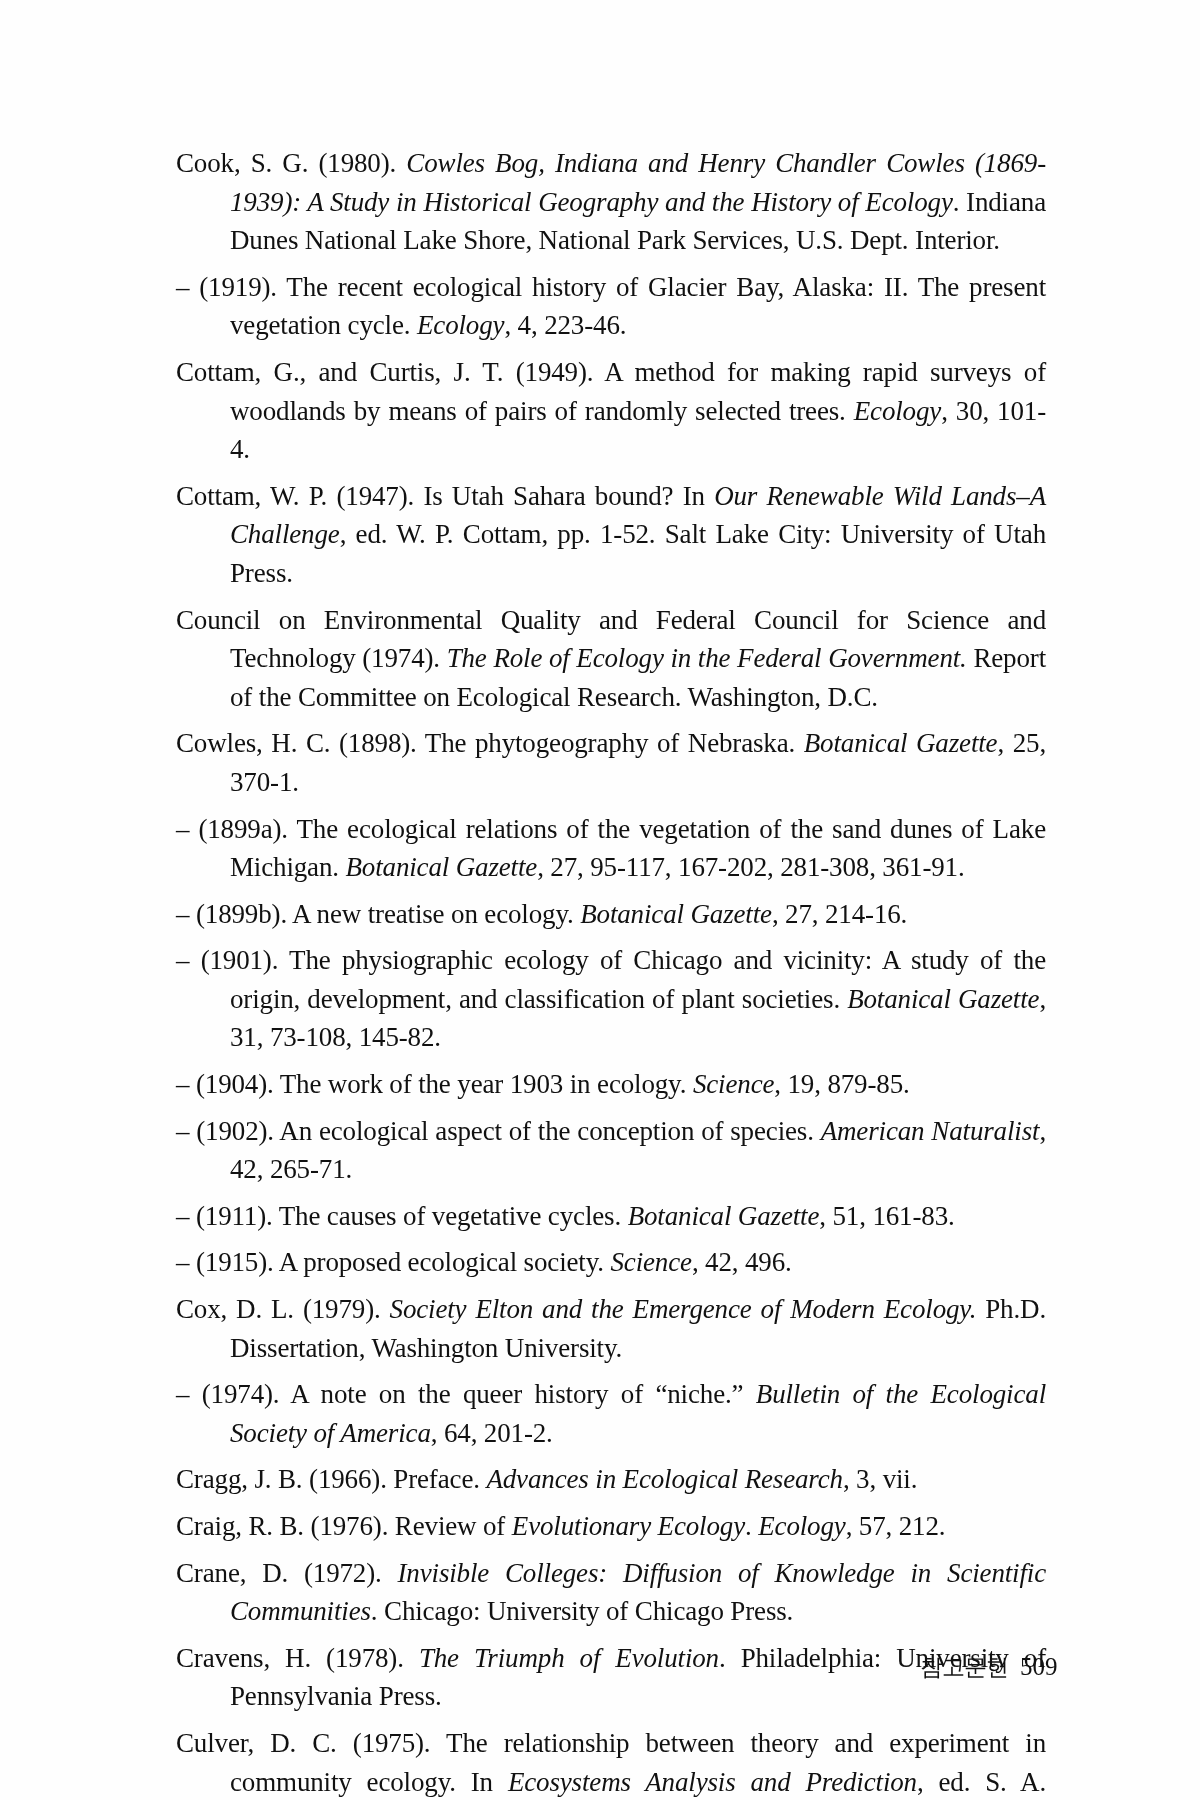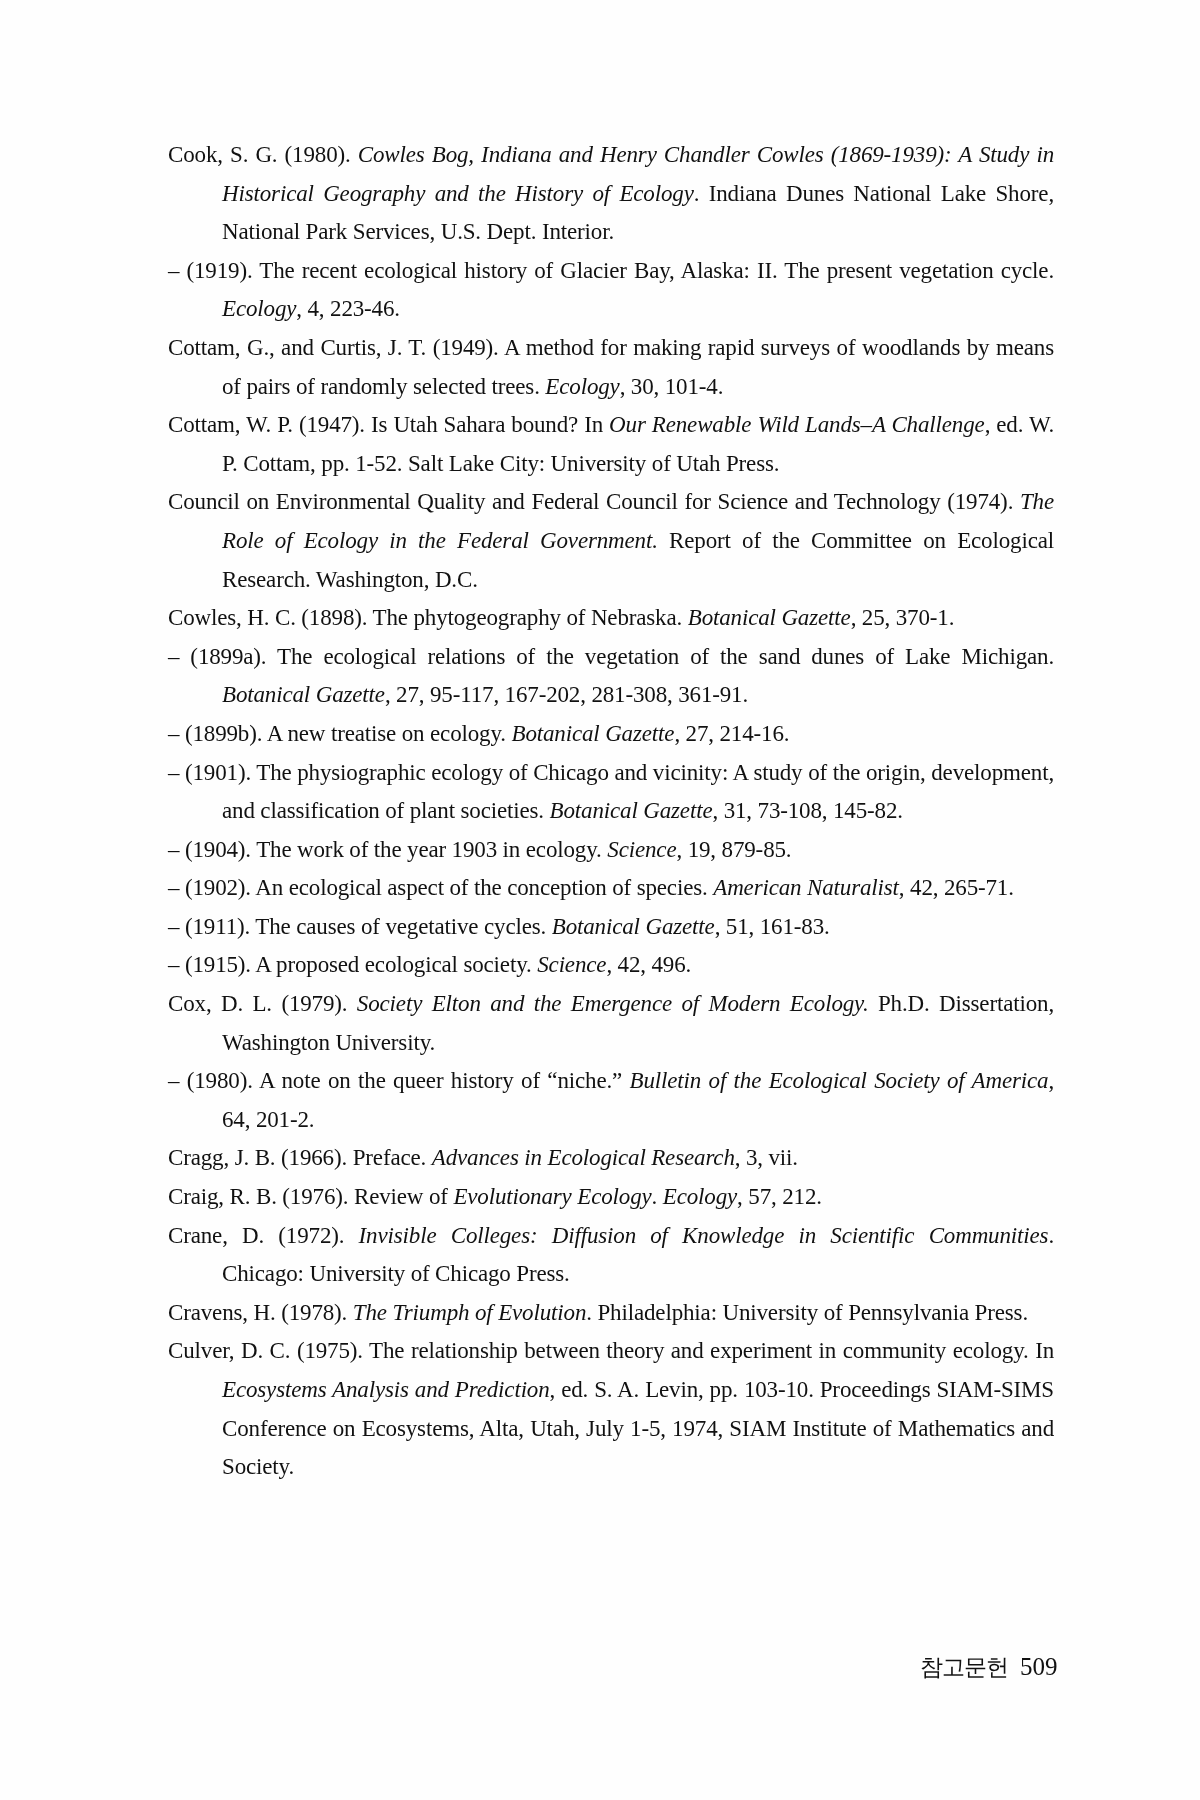--- a/index.html
+++ b/index.html
@@ -16,27 +16,27 @@
       color: #111111;
       font-family: "Liberation Serif", "DejaVu Serif", serif;
     }
     .page {
       position: absolute;
       left: 168px;
       top: 136px;
       width: 886px;
     }
     .ref {
-      font-size: 23px;
+      font-size: 27px;
       line-height: 38.6px;
       padding-left: 54px;
       text-indent: -54px;
       text-align: justify;
       letter-spacing: -0.15px;
-      margin: 0;
+      margin: 8px;
     }
     .ref i {
       font-style: italic;
     }
     .footer {
       position: absolute;
       left: 920px;
       top: 1652px;
       font-size: 25px;
       line-height: 30px;
@@ -64,21 +64,21 @@
     <p class="ref"><span>Council on Environmental Quality and Federal Council for Science and Technology (1974). </span><i>The Role of Ecology in the Federal Government.</i><span> Report of the Committee on Ecological Research. Washington, D.C.</span></p>
     <p class="ref"><span>Cowles, H. C. (1898). The phytogeography of Nebraska. </span><i>Botanical Gazette</i><span>, 25, 370-1.</span></p>
     <p class="ref"><span>– (1899a). The ecological relations of the vegetation of the sand dunes of Lake Michigan. </span><i>Botanical Gazette</i><span>, 27, 95-117, 167-202, 281-308, 361-91.</span></p>
     <p class="ref"><span>– (1899b). A new treatise on ecology. </span><i>Botanical Gazette</i><span>, 27, 214-16.</span></p>
     <p class="ref"><span>– (1901). The physiographic ecology of Chicago and vicinity: A study of the origin, development, and classification of plant societies. </span><i>Botanical Gazette</i><span>, 31, 73-108, 145-82.</span></p>
     <p class="ref"><span>– (1904). The work of the year 1903 in ecology. </span><i>Science</i><span>, 19, 879-85.</span></p>
     <p class="ref"><span>– (1902). An ecological aspect of the conception of species. </span><i>American Naturalist</i><span>, 42, 265-71.</span></p>
     <p class="ref"><span>– (1911). The causes of vegetative cycles. </span><i>Botanical Gazette</i><span>, 51, 161-83.</span></p>
     <p class="ref"><span>– (1915). A proposed ecological society. </span><i>Science</i><span>, 42, 496.</span></p>
     <p class="ref"><span>Cox, D. L. (1979). </span><i>Society Elton and the Emergence of Modern Ecology.</i><span> Ph.D. Dissertation, Washington University.</span></p>
-    <p class="ref"><span>– (1980). A note on the queer history of “niche.” </span><i>Bulletin of the Ecological Society of America</i><span>, 64, 201-2.</span></p>
+    <p class="ref"><span>– (1974). A note on the queer history of “niche.” </span><i>Bulletin of the Ecological Society of America</i><span>, 64, 201-2.</span></p>
     <p class="ref"><span>Cragg, J. B. (1966). Preface. </span><i>Advances in Ecological Research</i><span>, 3, vii.</span></p>
     <p class="ref"><span>Craig, R. B. (1976). Review of </span><i>Evolutionary Ecology</i><span>. </span><i>Ecology</i><span>, 57, 212.</span></p>
     <p class="ref"><span>Crane, D. (1972). </span><i>Invisible Colleges: Diffusion of Knowledge in Scientific Communities</i><span>. Chicago: University of Chicago Press.</span></p>
     <p class="ref"><span>Cravens, H. (1978). </span><i>The Triumph of Evolution</i><span>. Philadelphia: University of Pennsylvania Press.</span></p>
     <p class="ref"><span>Culver, D. C. (1975). The relationship between theory and experiment in community ecology. In </span><i>Ecosystems Analysis and Prediction</i><span>, ed. S. A. Levin, pp. 103-10. Proceedings SIAM-SIMS Conference on Ecosystems, Alta, Utah, July 1-5, 1974, SIAM Institute of Mathematics and Society.</span></p>
   </div>
 
 <div class="footer">
   <span class="label">참고문헌</span><span class="pageno">509</span>
 </div>

